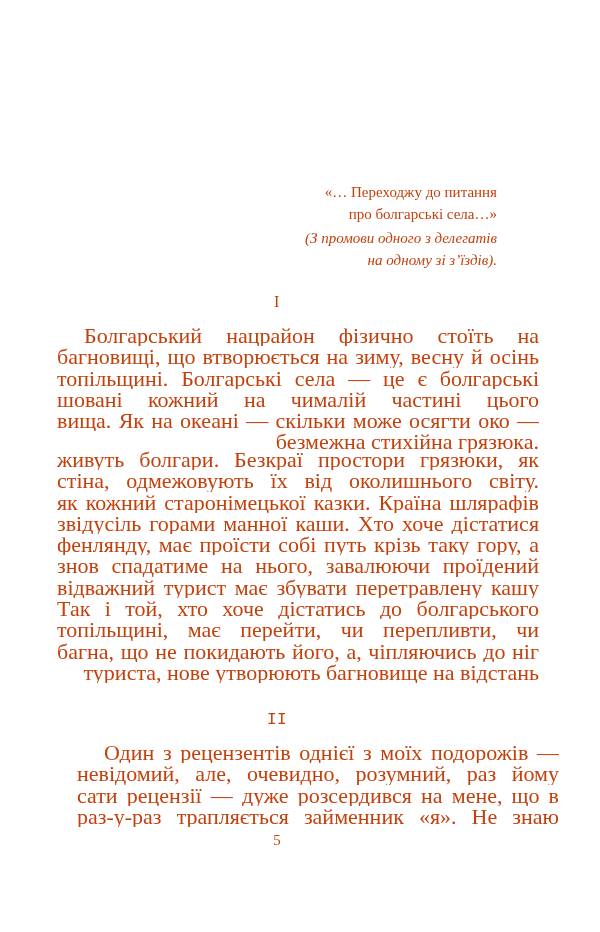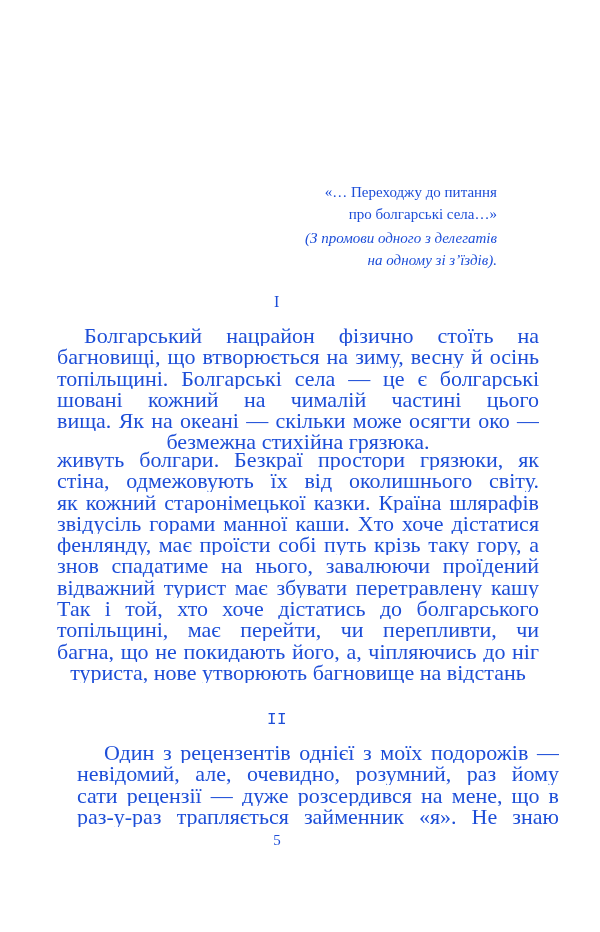--- a/index.html
+++ b/index.html
@@ -3,21 +3,21 @@
 <meta charset="utf-8">
 <style>
   html, body { margin: 0; padding: 0; }
   body { background: #ffffff; }
   .page {
     position: relative;
     width: 600px;
     height: 932px;
     background: #ffffff;
     font-family: "Liberation Serif", "DejaVu Serif", serif;
-    color: #1d4ed8;
+    color: #c2410c;
     overflow: hidden;
   }
   .epigraph {
     position: absolute;
     top: 181px; left: 57px; width: 440px;
     text-align: right;
   }
   .ep-line { font-size: 15px; line-height: 22px; }
   .ep-attr { font-style: italic; }
   .ep-attr-first { margin-top: 2px; }
@@ -39,21 +39,21 @@
   .para-3 { top: 742px; margin-left: 20px; }
   .line {
     font-size: 22px;
     line-height: 21.3px;
     height: 21.3px;
     overflow: hidden;
     text-align: justify;
     text-align-last: justify;
   }
   .line-last {
-    text-align: center;
+    text-align: right;
     text-align-last: auto;
   }
   .indent { text-indent: 27px; }
   .folio {
     position: absolute;
     top: 829px; left: 57px; width: 440px;
     text-align: center;
     font-size: 15px; line-height: 22px;
   }
 </style>

